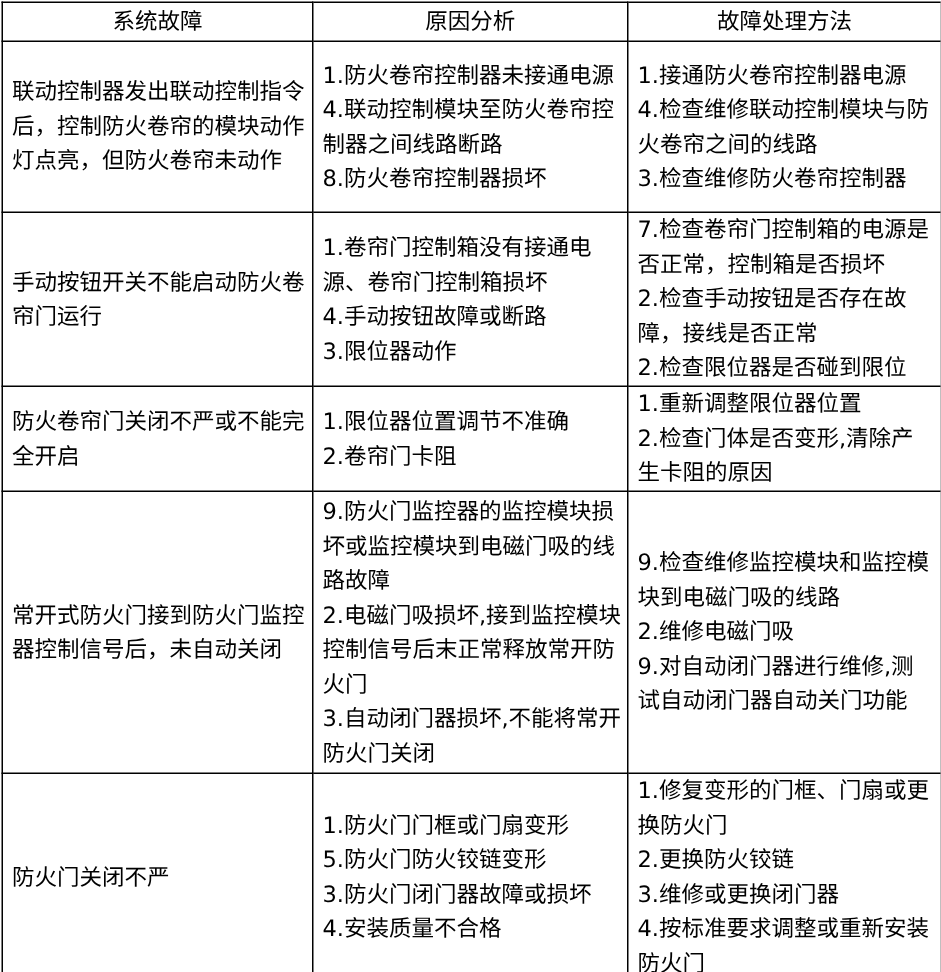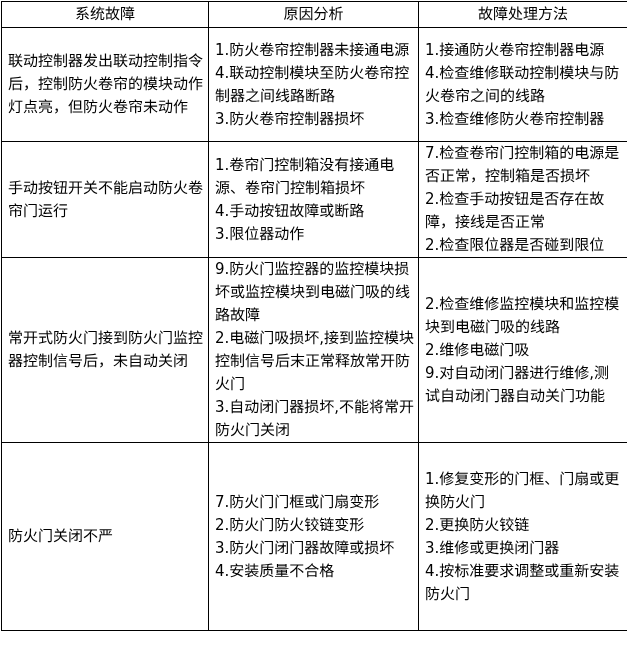--- a/index.html
+++ b/index.html
@@ -67,21 +67,21 @@
       <th>故障处理方法</th>
     </tr>
   </thead>
   <tbody id="table-body">
       <tr>
         <td>联动控制器发出联动控制指令后，控制防火卷帘的模块动作灯点亮，但防火卷帘未动作</td>
         <td>
           <div class="cell-inner">
             <div>1.防火卷帘控制器未接通电源</div>
             <div>4.联动控制模块至防火卷帘控制器之间线路断路</div>
-            <div>3.防火卷帘控制器损坏</div>
+            <div>8.防火卷帘控制器损坏</div>
           </div>
         </td>
         <td>
           <div class="cell-inner">
             <div>1.接通防火卷帘控制器电源</div>
             <div>4.检查维修联动控制模块与防火卷帘之间的线路</div>
             <div>3.检查维修防火卷帘控制器</div>
           </div>
         </td>
       </tr>
@@ -96,42 +96,57 @@
         </td>
         <td>
           <div class="cell-inner">
             <div>7.检查卷帘门控制箱的电源是否正常，控制箱是否损坏</div>
             <div>2.检查手动按钮是否存在故障，接线是否正常</div>
             <div>2.检查限位器是否碰到限位</div>
           </div>
         </td>
       </tr>
       <tr>
+        <td>防火卷帘门关闭不严或不能完全开启</td>
+        <td>
+          <div class="cell-inner">
+            <div>1.限位器位置调节不准确</div>
+            <div>2.卷帘门卡阻</div>
+          </div>
+        </td>
+        <td>
+          <div class="cell-inner">
+            <div>1.重新调整限位器位置</div>
+            <div>2.检查门体是否变形,清除产生卡阻的原因</div>
+          </div>
+        </td>
+      </tr>
+      <tr>
         <td>常开式防火门接到防火门监控器控制信号后，未自动关闭</td>
         <td>
           <div class="cell-inner">
             <div>9.防火门监控器的监控模块损坏或监控模块到电磁门吸的线路故障</div>
             <div>2.电磁门吸损坏,接到监控模块控制信号后末正常释放常开防火门</div>
             <div>3.自动闭门器损坏,不能将常开防火门关闭</div>
           </div>
         </td>
         <td>
           <div class="cell-inner">
-            <div>2.检查维修监控模块和监控模块到电磁门吸的线路</div>
+            <div>9.检查维修监控模块和监控模块到电磁门吸的线路</div>
             <div>2.维修电磁门吸</div>
             <div>9.对自动闭门器进行维修,测试自动闭门器自动关门功能</div>
           </div>
         </td>
       </tr>
       <tr>
         <td>防火门关闭不严</td>
         <td>
           <div class="cell-inner">
-            <div>7.防火门门框或门扇变形</div>
-            <div>2.防火门防火铰链变形</div>
+            <div>1.防火门门框或门扇变形</div>
+            <div>5.防火门防火铰链变形</div>
             <div>3.防火门闭门器故障或损坏</div>
             <div>4.安装质量不合格</div>
           </div>
         </td>
         <td>
           <div class="cell-inner">
             <div>1.修复变形的门框、门扇或更换防火门</div>
             <div>2.更换防火铰链</div>
             <div>3.维修或更换闭门器</div>
             <div>4.按标准要求调整或重新安装防火门</div>

